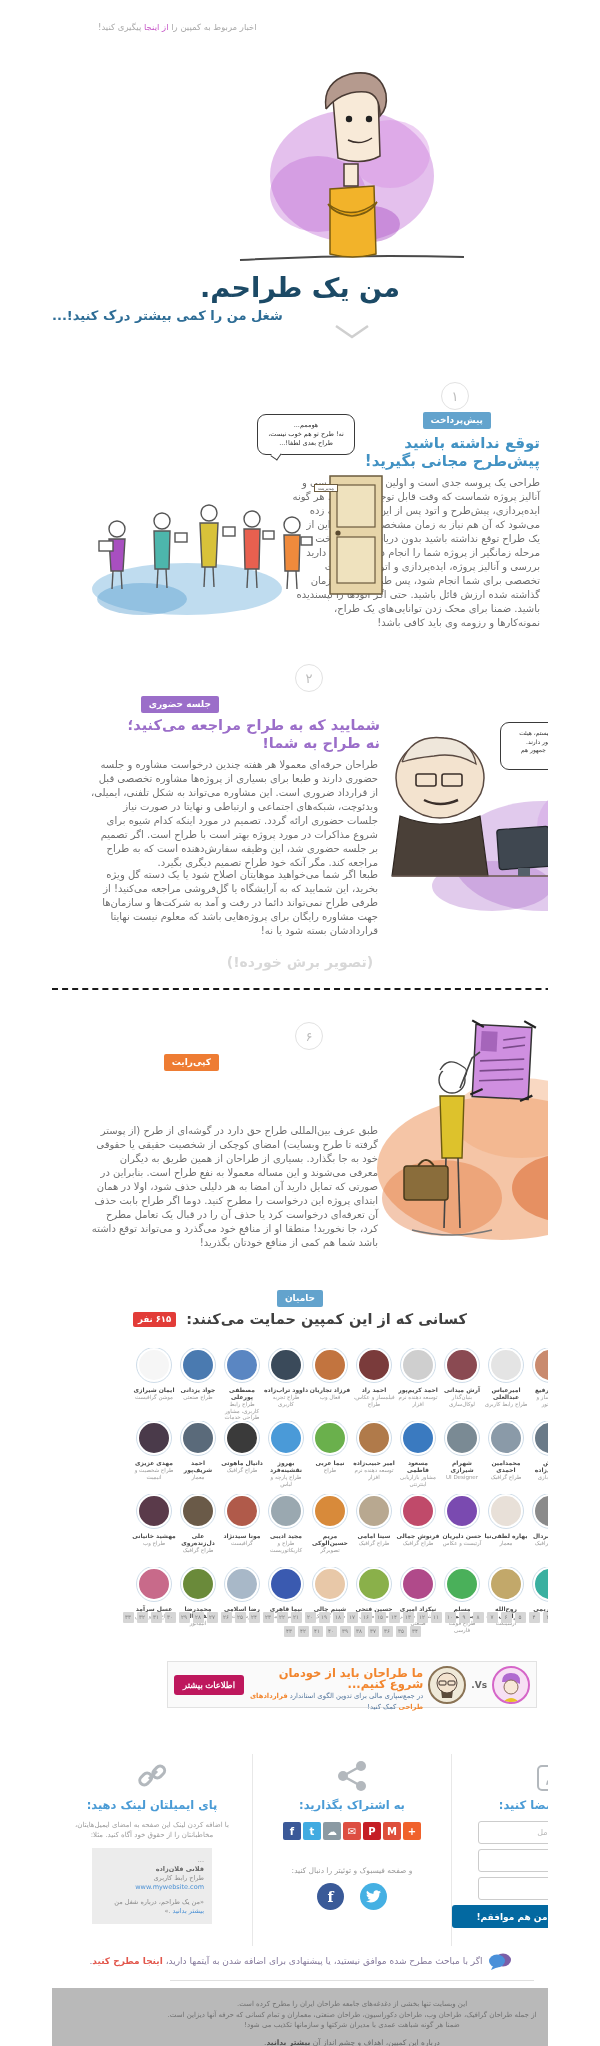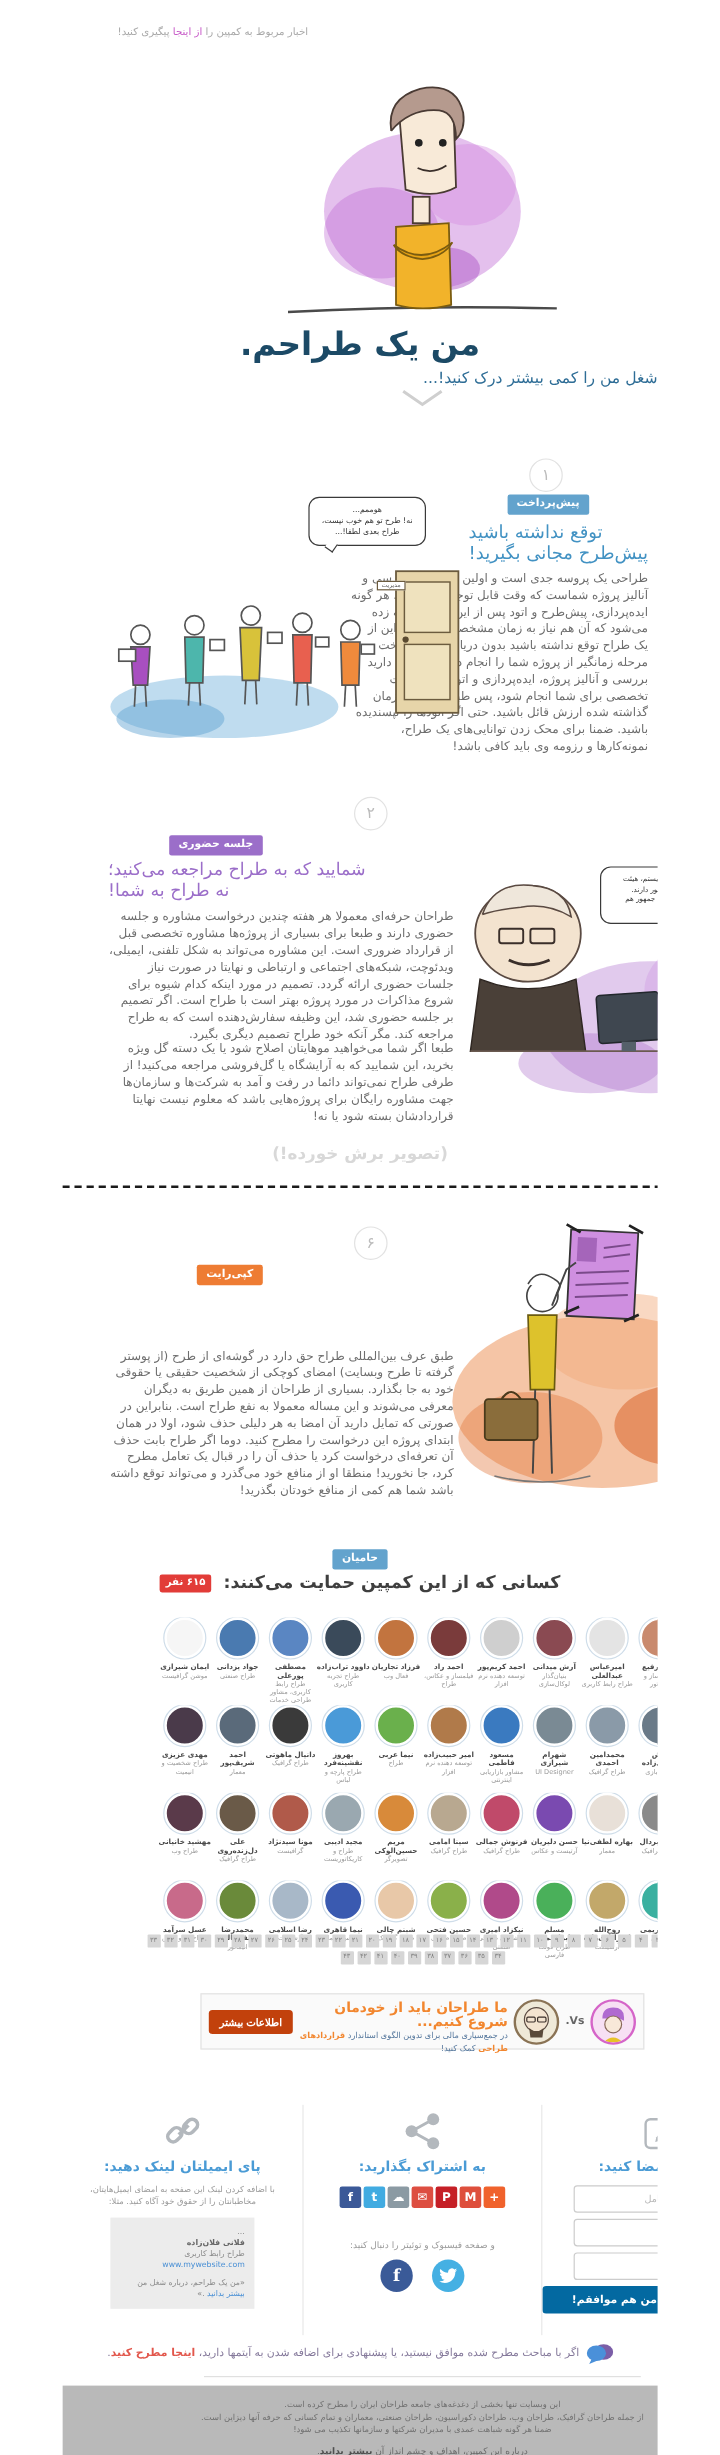--- a/index.html
+++ b/index.html
@@ -5,26 +5,26 @@
   *{margin:0;padding:0;box-sizing:border-box}
   html,body{background:#fff}
   body{font-family:"DejaVu Sans","Liberation Sans",sans-serif;}
   #page{position:relative;width:496px;height:2046px;margin:16px auto;background:#fff;overflow:hidden;direction:rtl}
   .abs{position:absolute}
   
   .top-link{top:6px;left:46px;font-size:8.5px;color:#a9a9a9;direction:rtl}
   .top-link a{color:#c75ac8;text-decoration:none}
   
   .hero-title{top:256px;left:0;width:100%;text-align:center;font-size:27px;font-weight:bold;color:#1c4a66;letter-spacing:-.5px}
-  .hero-sub{top:292px;left:0;width:100%;text-align:right;font-size:13px;font-weight:normal;color:#2e6d96}
+  .hero-sub{top:292px;left:0;width:100%;text-align:left;font-size:13px;font-weight:bold;color:#2e6d96}
   .chevron{top:308px;left:282px;width:36px;height:16px}
   
   .num-circle{width:28px;height:28px;border:1px solid #e2e2e2;border-radius:50%;background:#fff;color:#bcbcbc;font-size:13px;display:flex;align-items:center;justify-content:center}
   .badge{color:#fff;font-size:9px;font-weight:bold;padding:3px 8px 4px;border-radius:2px;display:inline-block}
-  .sec-head{font-weight:normal;font-size:15px;line-height:18px;text-align:left}
+  .sec-head{font-weight:bold;font-size:15px;line-height:18px;text-align:right}
   .sec-body{font-size:10px;line-height:14px;color:#6e6e6e;text-align:right}
   
   .bubble{background:#fff;border:1.5px solid #3a3a3a;border-radius:9px;font-size:6.5px;line-height:9px;color:#333;text-align:center;padding:6px 4px}
   .bubble .tail{position:absolute;bottom:-5px;width:8px;height:8px;background:#fff;border-left:1.5px solid #3a3a3a;border-bottom:1.5px solid #3a3a3a;transform:rotate(-55deg)}
   
   .cut-label{top:938px;left:0;width:100%;text-align:center;font-size:14px;color:#d8d8d8;font-weight:bold}
   .cut-line{top:972px;left:0;width:560px;border-top:2.5px dashed #1a1a1a}
   .scissors{top:960px;left:556px;font-size:20px;color:#111;transform:scaleX(-1)}
   
   .sup-badge-wrap{top:1270px;left:0;width:100%;text-align:center}
@@ -39,21 +39,21 @@
   .page-sq{width:11px;height:11px;margin:1.5px;background:#d6d6d6;color:#7d7d7d;font-size:5.5px;display:flex;align-items:center;justify-content:center;border-radius:1px}
   .page-sq.active{background:#2b2b2b;color:#fff}
   
   .banner{top:1645px;left:115px;width:370px;height:47px;background:#fafafa;border:1px solid #e2e2e2;display:flex;align-items:center;padding:0 6px;gap:5px}
   .banner .av-c{width:38px;height:38px;border-radius:50%;flex:none;position:relative;overflow:hidden}
   .banner .vs{font-size:9px;font-weight:bold;color:#666;flex:none}
   .banner .btxt{flex:1;text-align:right;line-height:11px;padding-top:12px}
   .banner .btitle{font-size:11.5px;font-weight:bold;color:#f2862e;display:block}
   .banner .bsub{font-size:6.8px;color:#55779c;display:block;margin-top:1px}
   .banner .bsub b{color:#f2862e;font-weight:bold}
-  .more-btn{flex:none;background:#c2410c;color:#fff;font-size:8.5px;font-weight:bold;padding:5px 9px;border-radius:3px;border:none}
+  .more-btn{flex:none;background:#be185d;color:#fff;font-size:8.5px;font-weight:bold;padding:5px 9px;border-radius:3px;border:none}
   
   .fcols{top:1738px;left:0;width:600px;height:192px;display:flex}
   .fcol{width:200px;text-align:center;padding-top:2px}
   .fcol.mid{border-right:1px solid #e8e8e8;border-left:1px solid #e8e8e8}
   .fico{height:40px;display:flex;align-items:center;justify-content:center}
   .fhead{font-size:11.5px;font-weight:bold;color:#4a9bd5;margin-top:2px}
   .sign-form{margin-top:9px;display:flex;flex-direction:column;align-items:center;gap:5px}
   .sign-form input{width:148px;height:23px;border:1px solid #ccc;border-radius:3px;font-size:8px;padding:0 8px;text-align:right;color:#555;font-family:inherit}
   .sign-form input::placeholder{color:#b8b8b8}
   .agree-btn{width:120px;height:23px;background:#0369a1;color:#fff;border:none;border-radius:3px;font-size:9px;font-weight:bold;margin-right:28px;align-self:flex-end;font-family:inherit}

